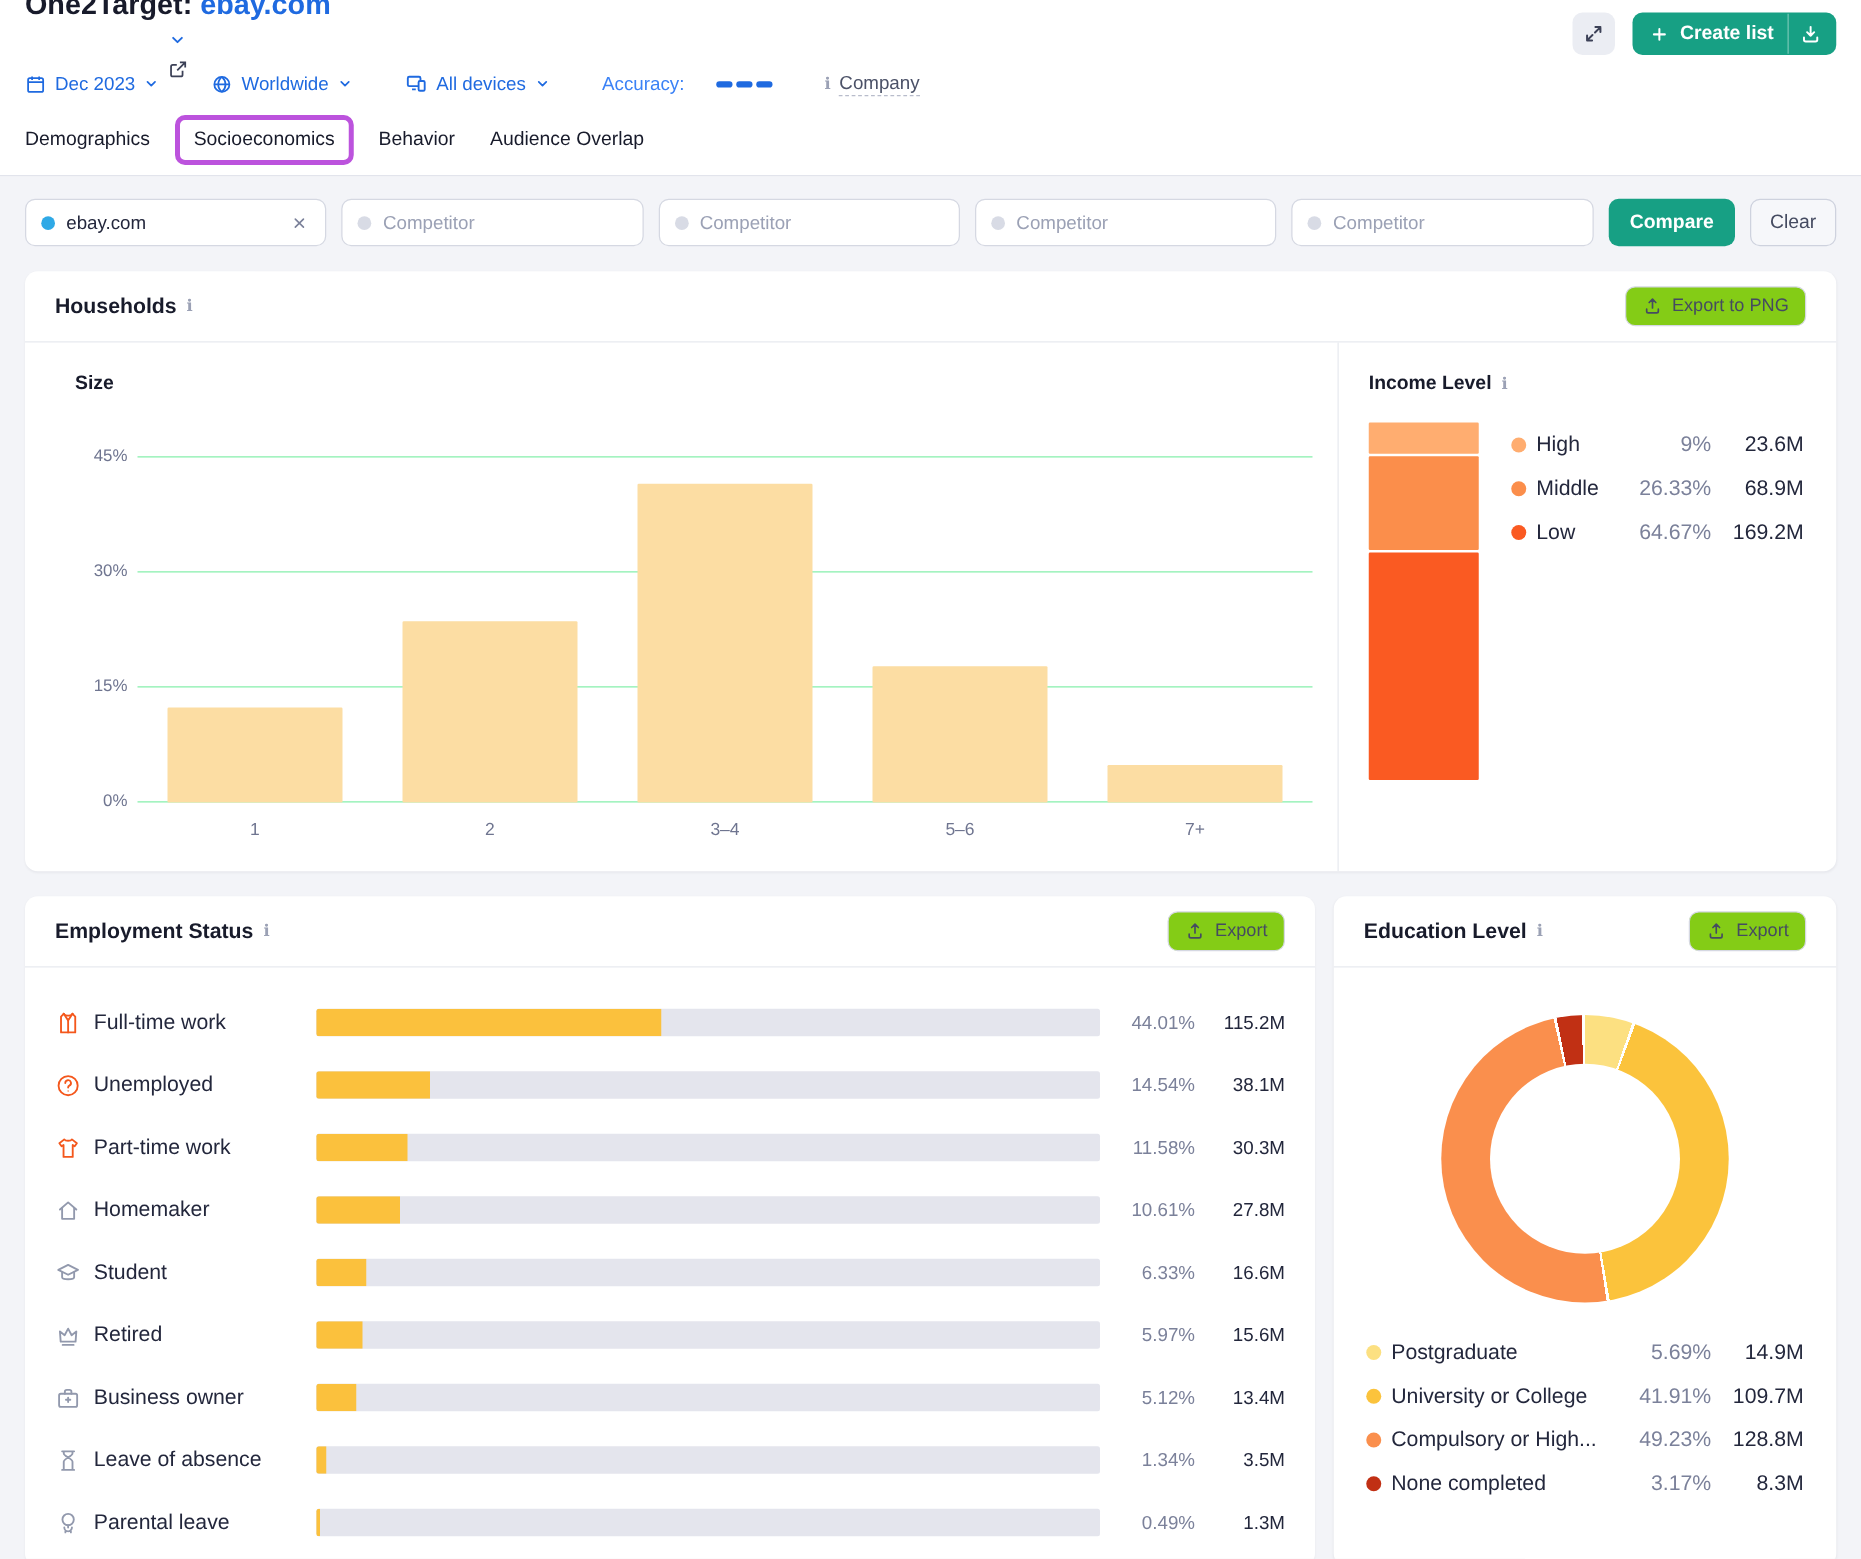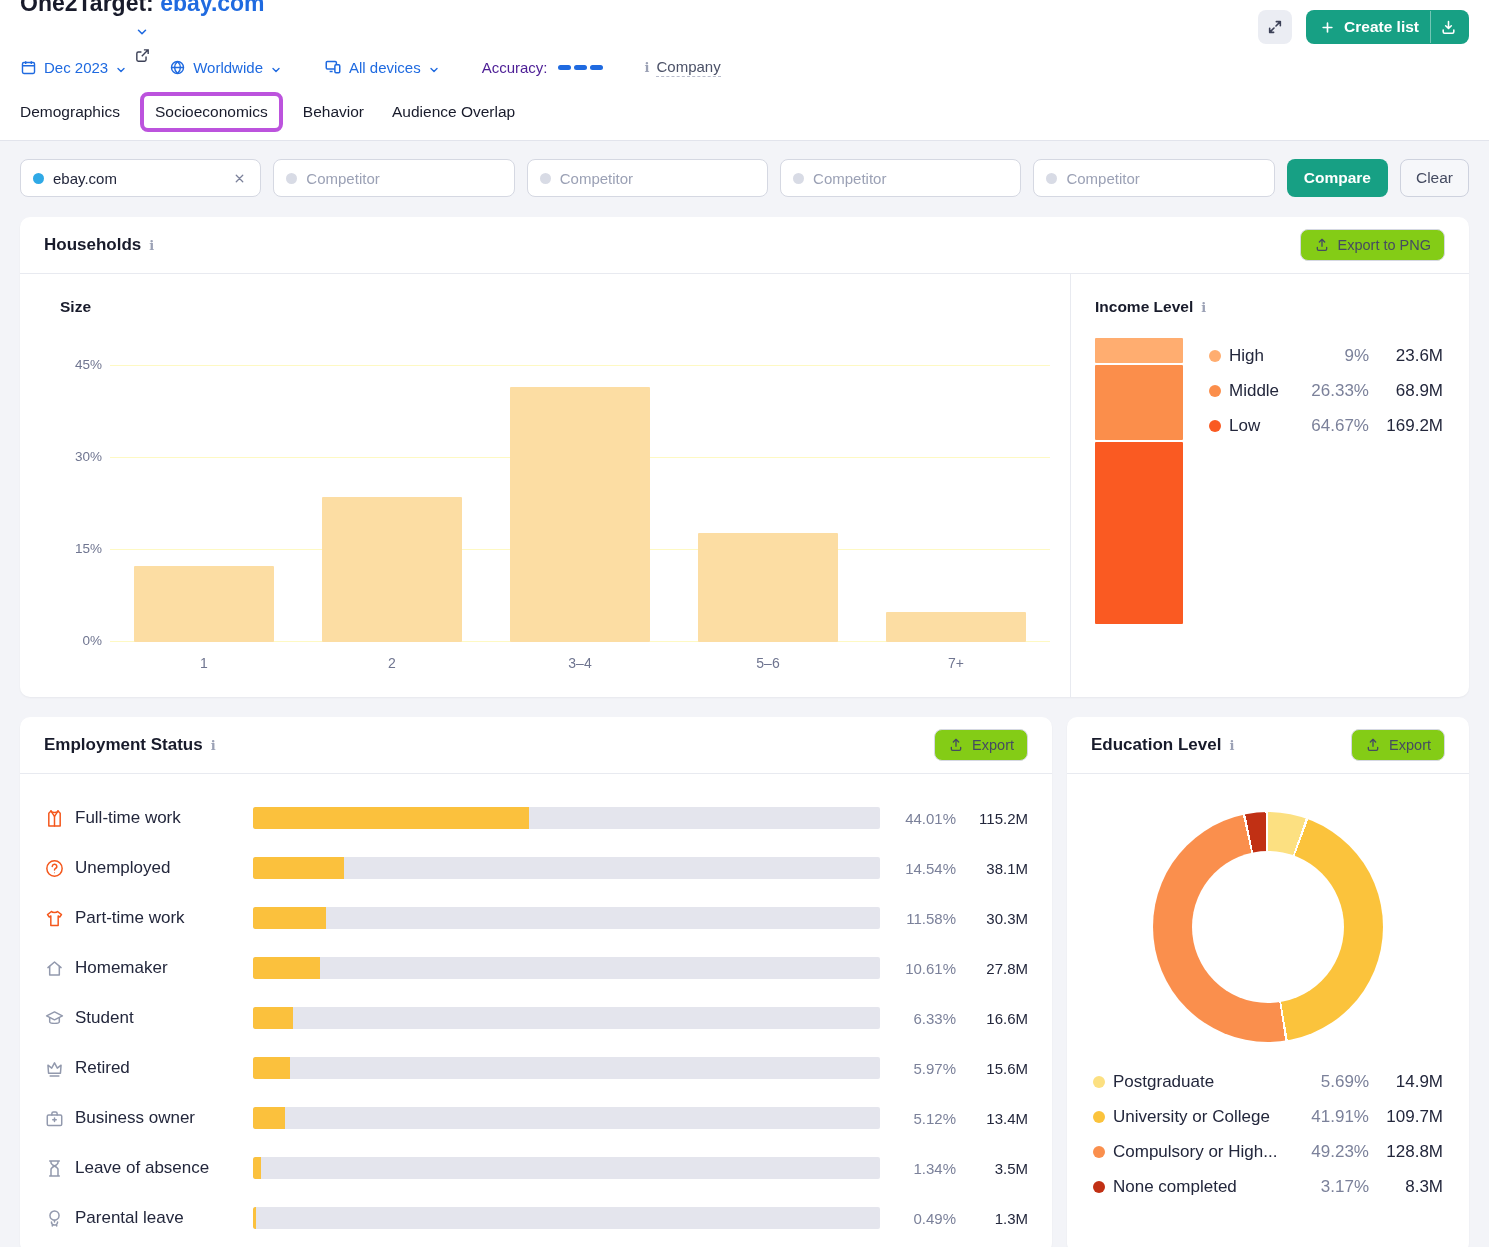--- a/index.html
+++ b/index.html
@@ -17,22 +17,22 @@
   .title-row { display:flex; align-items:center; justify-content:space-between; padding-top:10px; height:44px; }
   .title-left { display:flex; align-items:center; gap:8px;flex-direction:column; }
   .title-left h1 { font-size:23px; font-weight:700; color:#181B2B; }
   .domain-link { color:#1F6AE0; cursor:pointer; }
   .title-right { display:flex; align-items:center; gap:14px; }
   .expand-btn { width:34px; height:34px; border:none; border-radius:8px; background:#EBEDF3; color:#3C4157; display:flex; align-items:center; justify-content:center; cursor:pointer; }
   .create-btn { height:34px; border:none; border-radius:8px; background:#17A084; color:#fff; display:flex; align-items:center; gap:9px; padding:0 12px 0 14px; font-size:15.5px; font-weight:700; cursor:pointer; font-family:inherit; }
   .create-btn .divider { width:1px; height:32px; background:rgba(255,255,255,.4); margin:0 0 0 2px; }
 
   .filter-row { display:flex; align-items:center; gap:42px; height:34px; margin-top:6px; font-size:15px; }
-  .filter-pill { display:flex; align-items:flex-end; gap:7px; color:#1F6AE0; cursor:pointer; }
-  .accuracy { display:flex; align-items:center; gap:10px; color:#4c1d95;justify-content:flex-end; }
+  .filter-pill { display:flex; align-items:center; gap:7px; color:#1F6AE0; cursor:pointer; }
+  .accuracy { display:flex; align-items:center; gap:25px; color:#3b82f6;justify-content:flex-end; }
   .dashes { display:flex; gap:3px; }
   .dash { width:13px; height:5px; border-radius:2.5px; background:#1F6AE0; }
   .company { display:flex; align-items:center; gap:7px; color:#4B5167; cursor:pointer; }
   .company .lbl { border-bottom:1.5px dashed #B8BCCB; padding-bottom:1px; }
 
   .tabs-row { display:flex; align-items:center; gap:28px; height:56px; font-size:15.5px; }
   .tab { color:#181B2B; cursor:pointer; }
   .tab-annotation { border:4px solid #BC53DD; border-radius:8px; padding:7px 11px; margin:0 -8px; }
 
   
@@ -55,21 +55,21 @@
   .households-card { margin:20px 20px 0 20px; }
   .hh-body { display:flex; }
   .hh-left { flex:1; padding:24px 14px 26px 40px; }
   .sub-title { font-size:15.5px; font-weight:700; color:#181B2B; }
   .v-divider { width:1px; background:#E8EAF0; }
   .hh-right { width:398px; padding:24px 26px 26px 24px; }
 
   
   .bar-chart { margin:26px 0 0 50px; width:940px; }
   .plot { position:relative; height:300px; }
-  .gridline { position:absolute; left:0; right:0; height:1px; background:#fef9c3; }
+  .gridline { position:absolute; left:0; right:0; height:1px; background:#86efac; }
   .gridline .tick { position:absolute; left:-50px; top:-8px; width:42px; text-align:right; font-size:13.5px; color:#6F7590; }
   .bars { position:absolute; inset:0; display:flex; align-items:flex-end; }
   .bar-slot { flex:1; display:flex; justify-content:center; align-items:flex-end; height:100%; }
   .bar { width:74%; background:#FCDDA3; border-radius:1px; }
   .x-labels { display:flex; margin-top:13px; }
   .x-labels span { flex:1; text-align:center; font-size:14px; color:#6F7590; }
 
   
   .income-flex { display:flex; gap:26px; margin-top:22px; }
   .income-stack { width:88px; height:286px; display:flex; flex-direction:column; }

